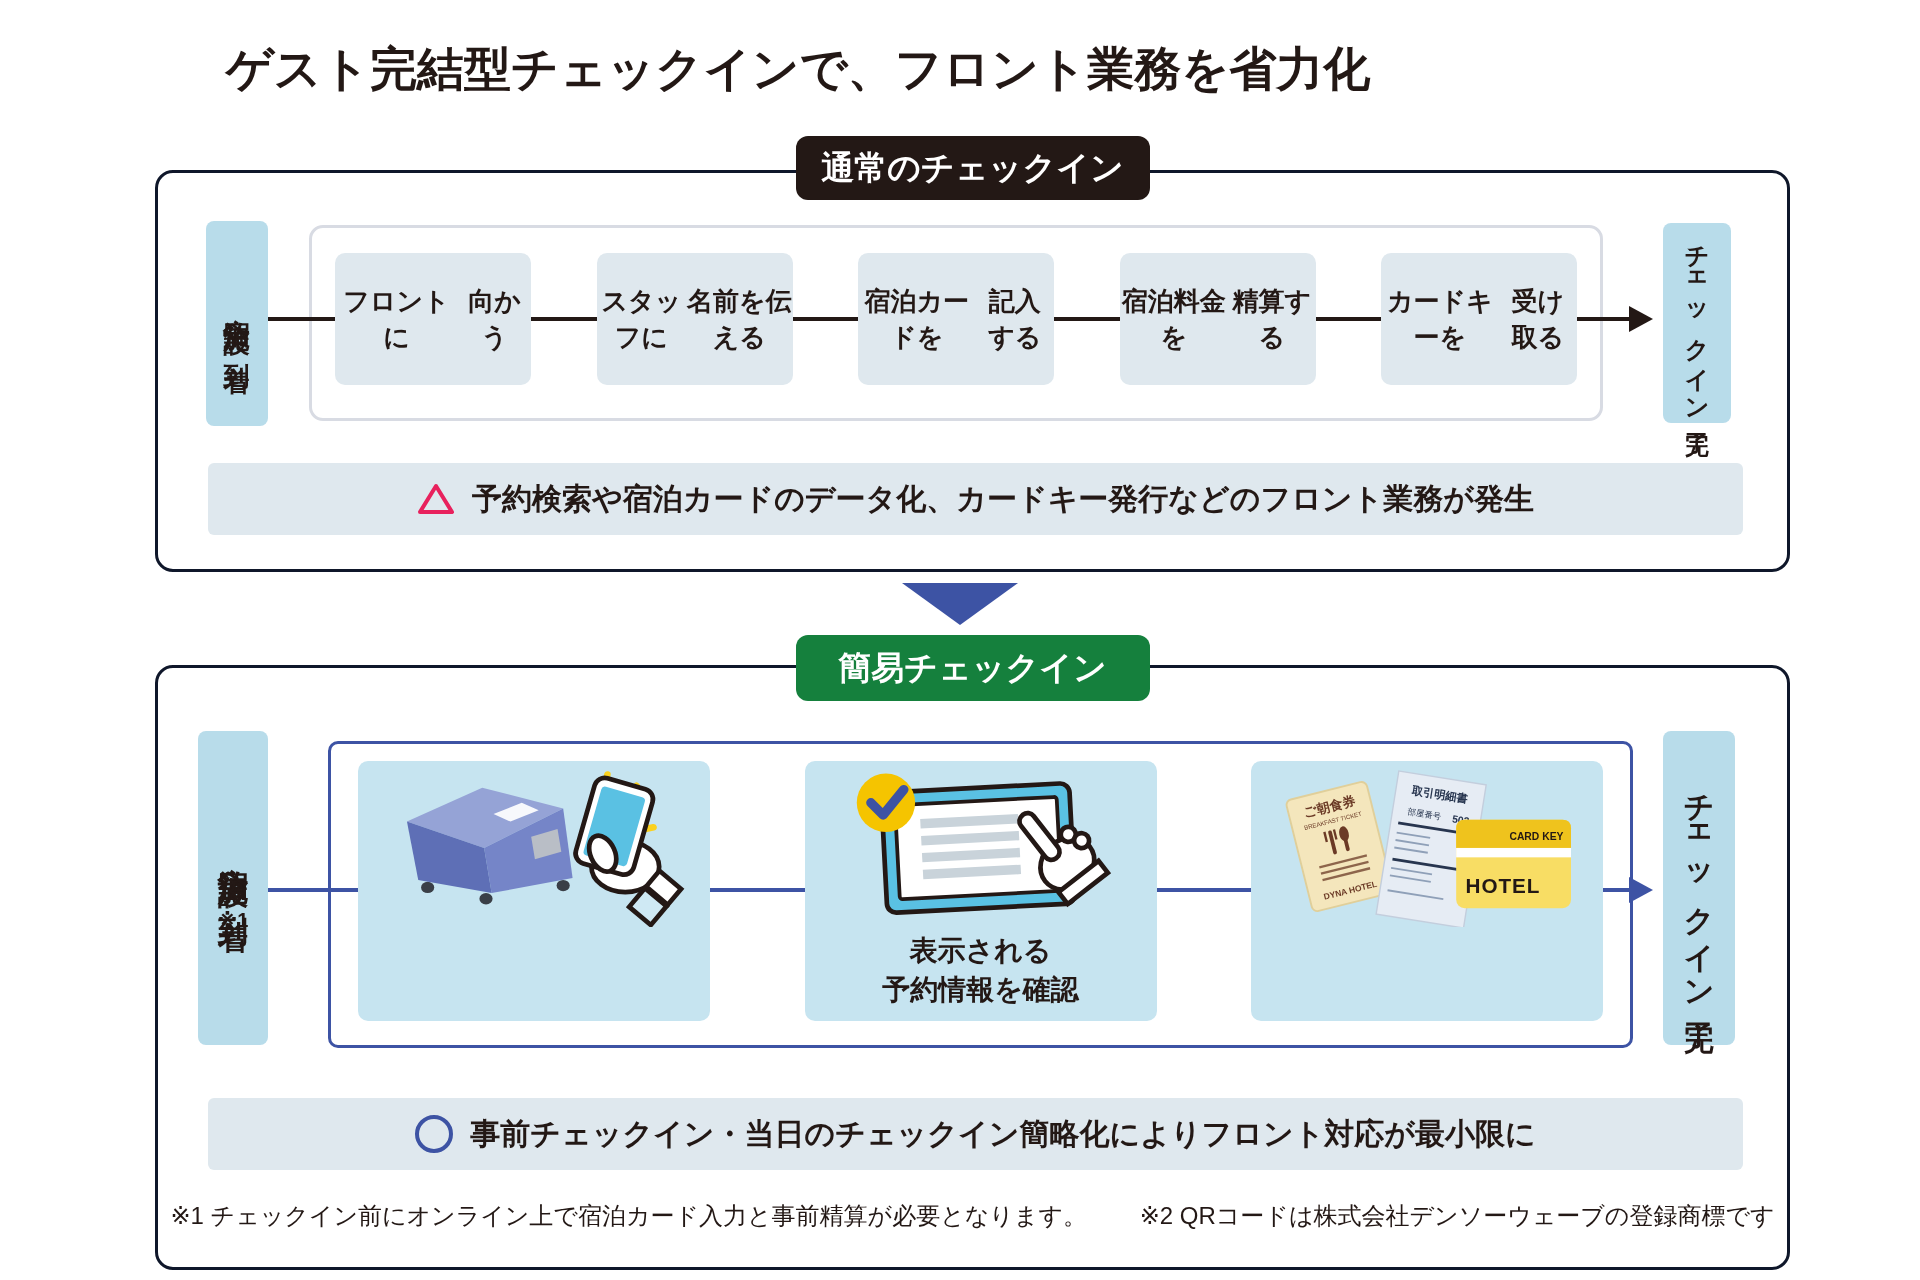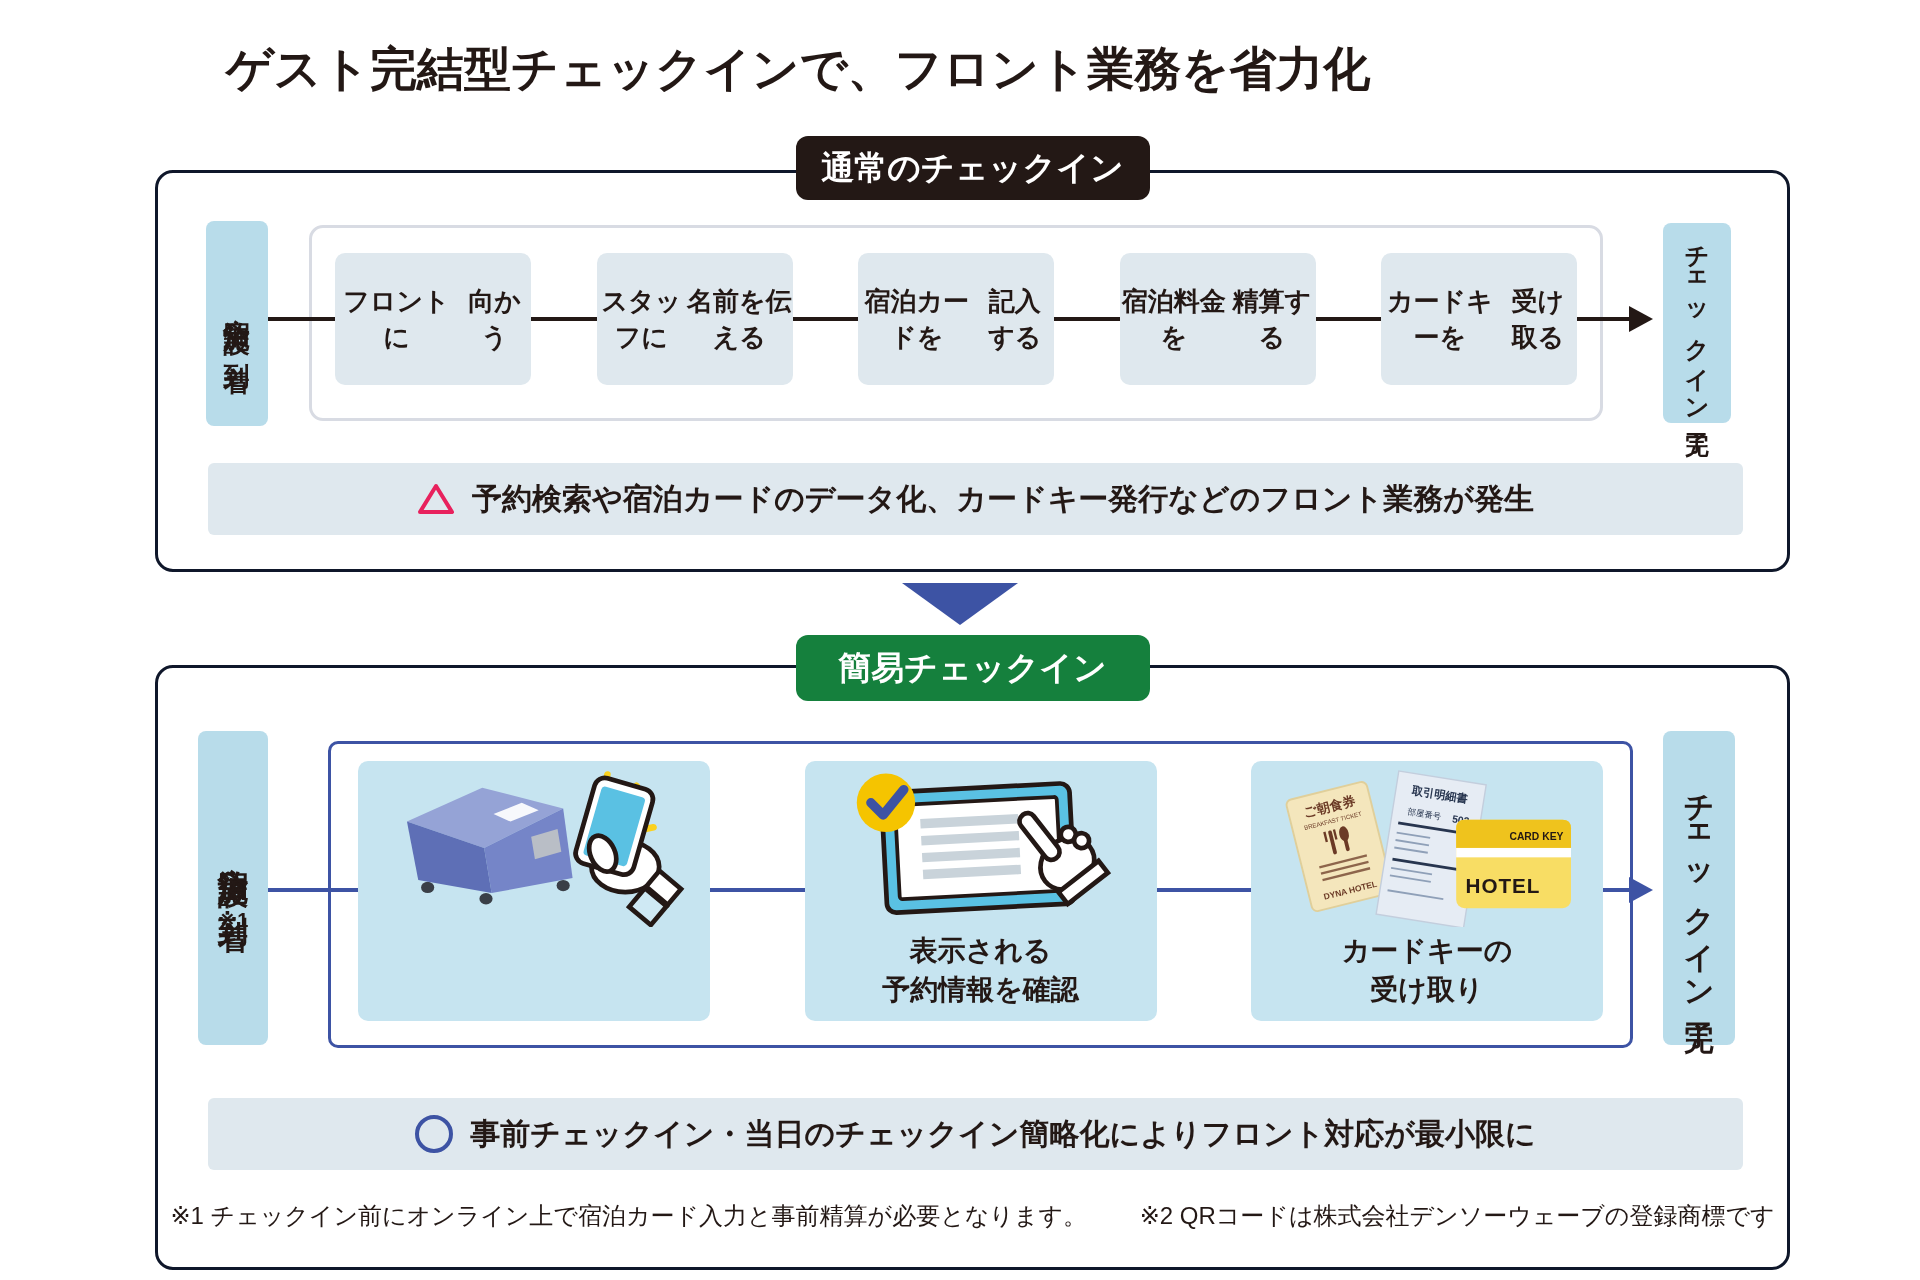--- a/index.html
+++ b/index.html
@@ -228,24 +228,20 @@
             </g>
             <g>
               <rect x="196" y="56" width="122" height="94" rx="9" fill="#f8dd64"></rect>
               <path d="M196,86 v-21 q0,-9 9,-9 h104 q9,0 9,9 v21 z" fill="#efc31d"></path>
               <rect x="196" y="86" width="122" height="10" fill="#ffffff"></rect>
               <text x="310" y="78" font-size="11" font-weight="bold" fill="#231815" text-anchor="end">CARD KEY</text>
               <text x="206" y="134" font-size="22" font-weight="bold" fill="#231815" letter-spacing="1">HOTEL</text>
             </g>
           </svg>
         </div>
-        <div class="caption">
-          <div><span>カードキーの</span></div>
-          <div><span>受け取り</span></div>
-        </div>
       </div>
 
     </div>
 
     <div class="vlabel vl-bot-end">
       <span class="vtext">チェックイン完了</span>
     </div>
 
     <div class="note note-bot">
       <span class="circle-icon"></span>

